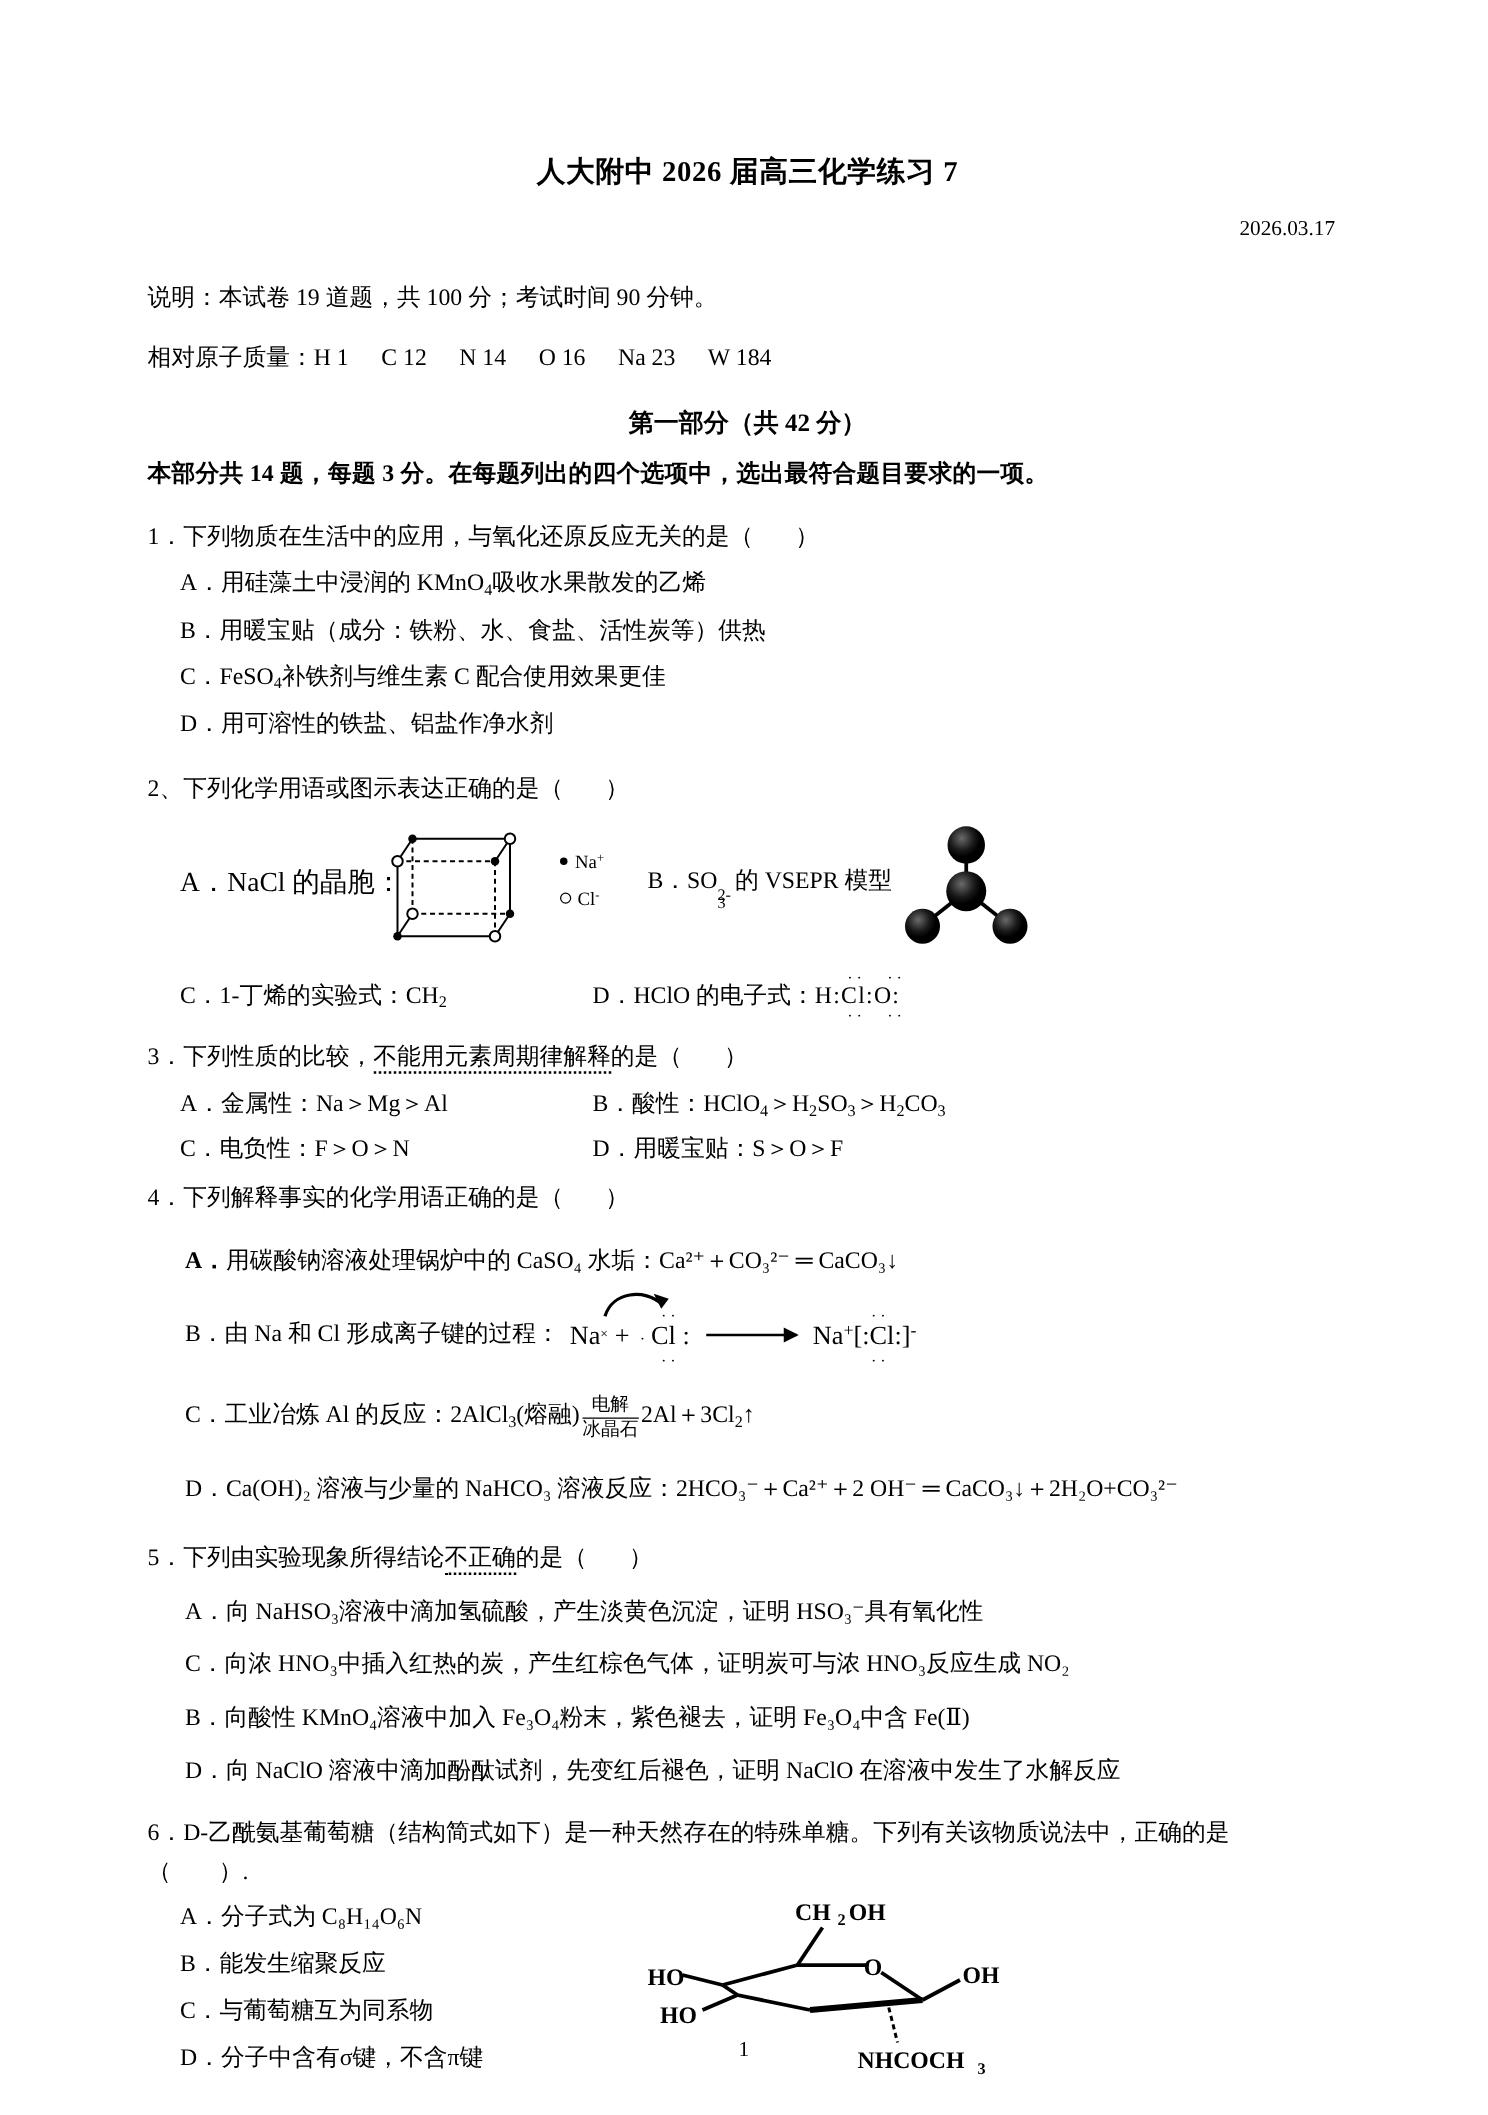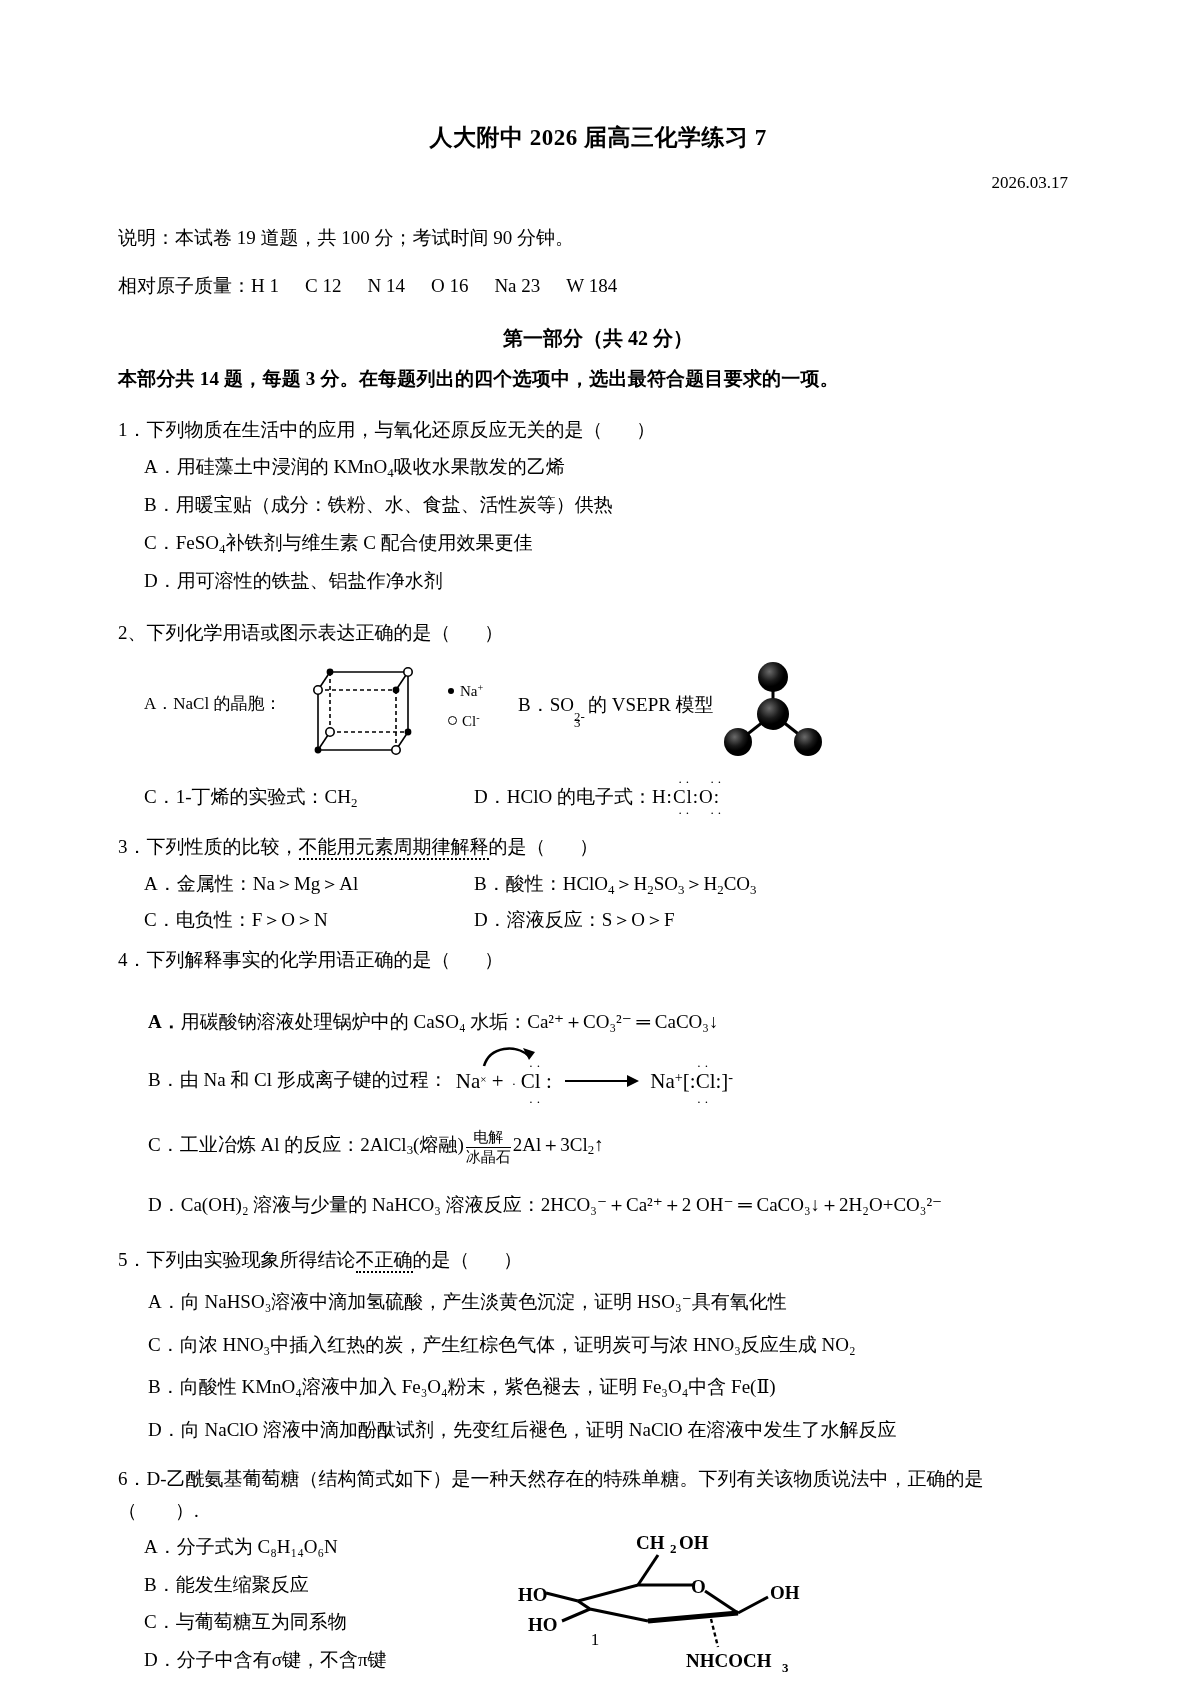--- a/index.html
+++ b/index.html
@@ -88,21 +88,21 @@
   .q2-figs {
     position: relative;
     height: 118px;
     margin-top: 4px;
     padding-left: 26px;
   }
   .q2-a {
     position: absolute;
     left: 26px;
     top: 40px;
-    font-size: 17px;
+    font-size: 22px;
   }
   .nacl-cell {
     position: absolute;
     left: 190px;
     top: 6px;
     width: 125px;
     height: 104px;
   }
   .nacl-legend {
     position: absolute;
@@ -364,28 +364,28 @@
       </div>
       <div class="c2">
         <span>B．</span><span>酸性：HClO</span><sub>4</sub><span>＞H</span><sub>2</sub><span>SO</span><sub>3</sub><span>＞H</span><sub>2</sub><span>CO</span><sub>3</sub>
       </div>
     </div>
     <div class="two-col">
       <div class="c1">
         <span>C．</span><span>电负性：F＞O＞N</span>
       </div>
       <div class="c2">
-        <span>D．</span><span>溶液反应：S＞O＞F</span>
+        <span>D．</span><span>用暖宝贴：S＞O＞F</span>
       </div>
     </div>
 
     <div class="q q-stem" style="margin-top:12px;">
       <span>4．</span><span>下列解释事实的化学用语正确的是（</span><span class="blank-paren">&nbsp;&nbsp;&nbsp;&nbsp;&nbsp;</span><span>）</span>
     </div>
-    <div class="opt opt-wide" style="margin-top:34px;">
+    <div class="opt opt-wide" style="margin-top:22px;">
       <b>A．</b><span>用碳酸钠溶液处理锅炉中的 CaSO₄ 水垢：Ca²⁺＋CO₃²⁻ ═ CaCO₃↓</span>
     </div>
 
     <div class="opt opt-wide" style="margin-top:30px;">
       <span>B．</span><span>由 Na 和 Cl 形成离子键的过程：</span><span class="ionfig">
         <svg class="arrowcurve" viewBox="0 0 60 26">
           <path d="M2,22 C8,2 34,0 47,12" fill="none" stroke="#000" stroke-width="2.6"></path>
           <polygon points="47,16 41,4 53,8" fill="#000"></polygon>
         </svg>
         <span>Na</span><sup style="font-size:11px;">×</sup>

